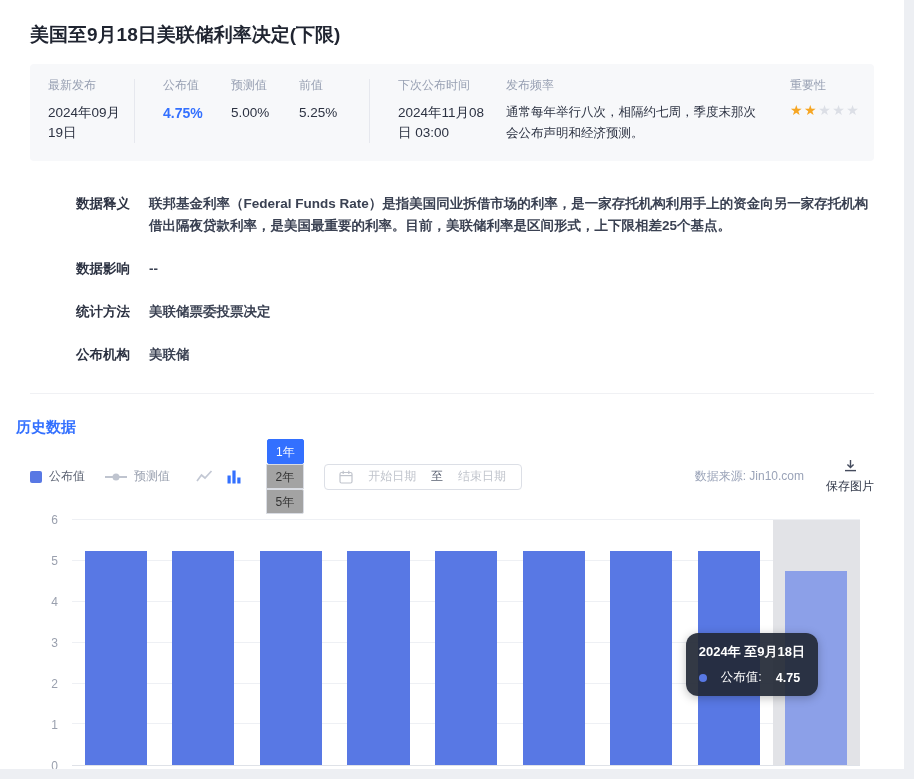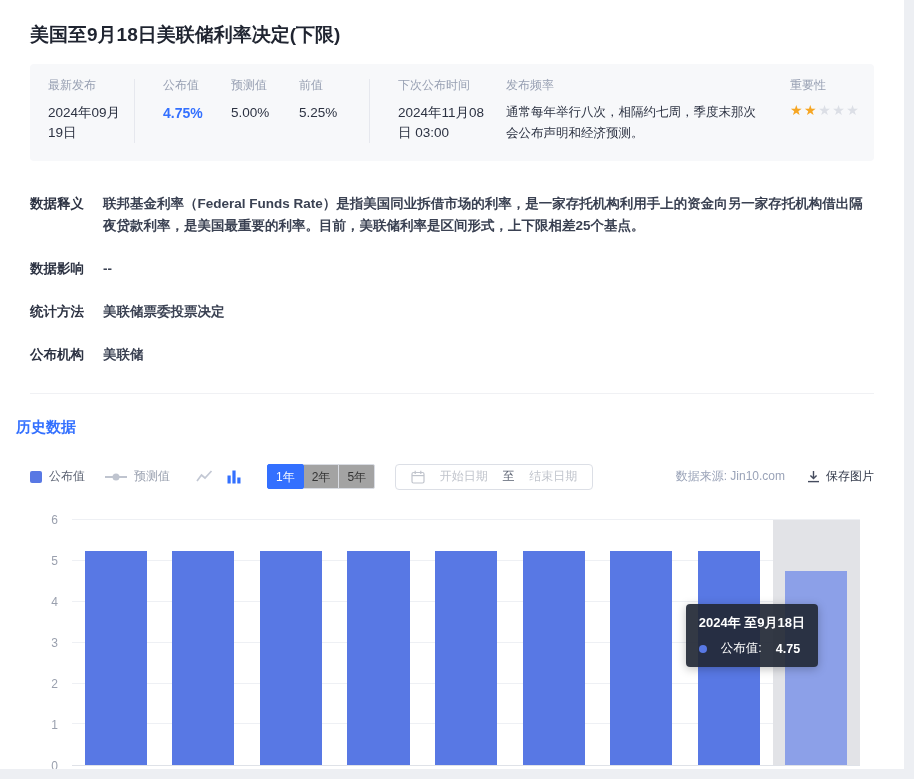--- a/index.html
+++ b/index.html
@@ -36,59 +36,59 @@
   .col-next{width:122px;padding-left:28px;}
   .col-freq{width:272px;padding-left:14px;}
   .col-freq .s-value{font-size:12.5px;line-height:1.7;margin-top:8px;}
   .col-importance{padding-left:26px;}
   .stars{margin-top:8px;font-size:14px;letter-spacing:1.5px;}
   .star{color:var(--star-empty);}
   .star.filled{color:var(--star-filled);}
 
   .details{margin:32px 30px 0;}
   .d-row{display:flex;margin-bottom:20px;font-size:13.5px;line-height:1.7;}
-  .d-label{width:73px;flex:none;font-weight:bold;color:#2c3242;}
+  .d-label{width:73px;flex:none;font-weight:bold;color:#2c3242;margin-left:46px;}
   .d-value{color:#3a4152;font-weight:bold;}
 
   .history-divider{margin:26px 30px 0;border:none;border-top:1px solid #f0f1f4;}
   .history-title{margin:24px 30px 0;color:var(--accent);font-size:15px;font-weight:bold;cursor:pointer;display:inline-block;padding-left:16px;margin-left:0;}
 
   .toolbar{margin:26px 30px 0;display:flex;align-items:center;font-size:12px;color:#5c6373;height:27px;}
   .legend-item{display:flex;align-items:center;gap:7px;cursor:pointer;}
   .legend-item + .legend-item{margin-left:20px;}
   .legend-square{width:12px;height:12px;border-radius:2px;background:var(--bar);flex:none;}
   .legend-line{display:inline-block;width:22px;height:2px;background:#bfc4cf;position:relative;flex:none;}
   .legend-dot{position:absolute;left:50%;top:50%;transform:translate(-50%,-50%);width:7px;height:7px;border-radius:50%;background:#bfc4cf;}
   .legend-text.muted{color:#9aa1b0;}
   .chart-type-icon{margin-left:26px;display:flex;align-items:center;cursor:pointer;}
   .chart-type-icon + .chart-type-icon{margin-left:14px;}
   .icon-bars rect{fill:var(--accent);}
-  .range-group{margin-left:26px;display:flex;}
+  .range-group{margin-left:26px;display:flex;flex-direction:column;}
   .range-btn{min-width:34px;height:25px;padding:0 8px;background:#a3a3a3;border:1px solid #d9dce3;color:#333;
     font-size:12px;cursor:pointer;margin-left:-1px;font-family:inherit;line-height:1;}
   .range-btn:first-child{margin-left:0;border-radius:2px 0 0 2px;}
   .range-btn:last-child{border-radius:0 2px 2px 0;}
   .range-btn.active{background:var(--accent);border-color:var(--accent);color:#fff;position:relative;z-index:1;border-radius:2px;}
   .date-range{margin-left:20px;width:198px;height:26px;border:1px solid #dcdfe6;border-radius:4px;
     display:flex;align-items:center;justify-content:space-evenly;color:#c0c4cc;cursor:pointer;background:#fff;}
   .date-range .sep{color:#5c6373;}
   .source{margin-left:auto;color:#9aa3b8;}
-  .save{margin-left:22px;display:flex;align-items:center;gap:6px;color:#343b4c;cursor:pointer;}
+  .save{margin-left:22px;display:flex;align-items:center;gap:6px;color:#343b4c;cursor:pointer;flex-direction:column;}
 
   .chart{position:relative;margin:20px 30px 0;height:290px;}
   .plot{position:absolute;left:42px;right:14px;top:10px;bottom:34px;border-bottom:1px solid #dfe2e8;}
   .gridline{position:absolute;left:0;right:0;height:1px;background:#eef0f4;z-index:0;}
   .bars{position:absolute;left:0;right:0;top:0;bottom:0;display:flex;align-items:flex-end;z-index:1;}
   .slot{flex:1;height:100%;display:flex;align-items:flex-end;justify-content:center;}
   .slot.hl{background:var(--highlight-column);}
   .bar{width:71%;background:var(--bar);}
   .slot.hl .bar{background:var(--bar-highlight);}
   .y-axis{position:absolute;left:0;width:34px;top:10px;bottom:34px;}
   .ytick{position:absolute;right:6px;font-size:12px;color:#9aa0ae;line-height:12px;}
-  .tooltip{position:absolute;top:94px;right:56px;z-index:5;background:var(--tooltip-bg);border-radius:4px;
+  .tooltip{position:absolute;top:123px;right:56px;z-index:5;background:var(--tooltip-bg);border-radius:12px;
     padding:10px 13px;color:#fff;box-shadow:0 2px 10px rgba(0,0,0,0.25);}
   .tt-title{font-size:13px;font-weight:bold;margin-bottom:8px;white-space:nowrap;}
   .tt-row{display:flex;align-items:center;gap:14px;font-size:12.5px;white-space:nowrap;}
   .tt-dot{width:8px;height:8px;border-radius:50%;background:var(--bar);flex:none;}
   .tt-val{font-weight:bold;}
 </style>
 </head>
 <body>
 
 <div class="card">

